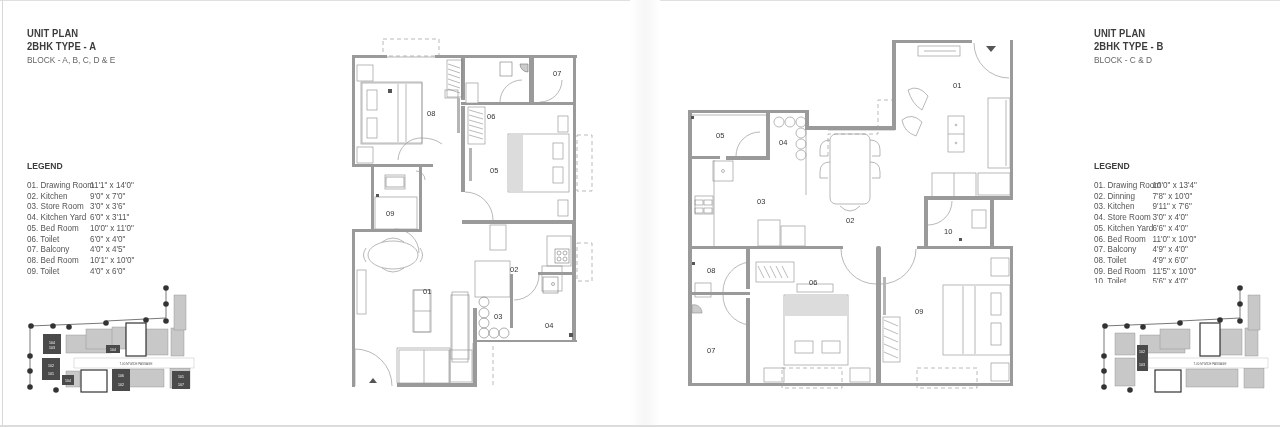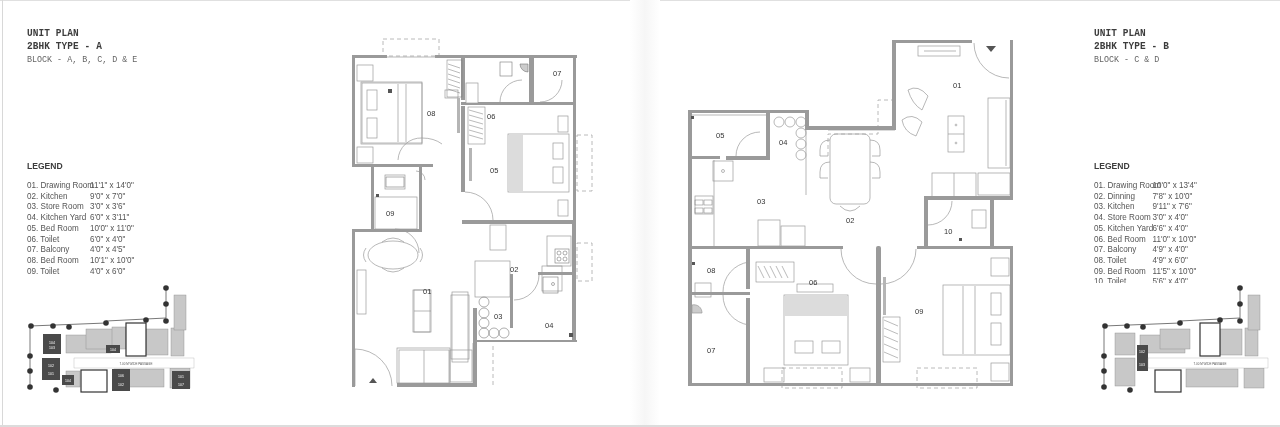--- a/index.html
+++ b/index.html
@@ -1,21 +1,21 @@
 <!DOCTYPE html>
 <html><head>
 <meta charset="utf-8">
 <style>
   html,body{margin:0;padding:0;background:#ffffff;}
   body{width:1280px;height:427px;position:relative;overflow:hidden;font-family:"Liberation Sans",sans-serif;color:#3a3a3a;}
   .page-edge{position:absolute;top:0;bottom:0;width:1px;background:#d8d8d8;}
   .spread-top{position:absolute;left:0;right:0;top:0;height:1px;background:#e0e0e0;}
   .spread-bottom{position:absolute;left:0;right:0;bottom:0;height:2px;background:#dcdcdc;}
   .gutter{position:absolute;left:630px;width:30px;top:0;bottom:0;background:linear-gradient(90deg,#ffffff,#f6f6f6 50%,#ffffff);}
-  .title-block{position:absolute;font-family:Liberation Mono, monospace;}
+  .title-block{position:absolute;}
   .title-line{font-weight:bold;font-size:10.5px;line-height:13px;color:#3c3c3c;letter-spacing:0.1px;transform:scaleX(0.9);transform-origin:left;}
   .block-line{font-size:9.5px;line-height:13px;color:#666;transform:scaleX(0.88);transform-origin:left;}
   .legend{position:absolute;}
   .legend-title{font-weight:bold;font-size:9.5px;color:#3c3c3c;margin-bottom:9px;transform:scaleX(0.9);transform-origin:left;}
   .legend-row{display:flex;font-size:9px;line-height:10.7px;color:#555;transform:scaleX(0.9);transform-origin:left;white-space:nowrap;}
   .legend-name{display:inline-block;}
   .legend-dim{display:inline-block;}
   .plan{position:absolute;}
   .room-label{font-family:"Liberation Sans",sans-serif;font-size:7.5px;fill:#333;}
   .keyplan{position:absolute;}

